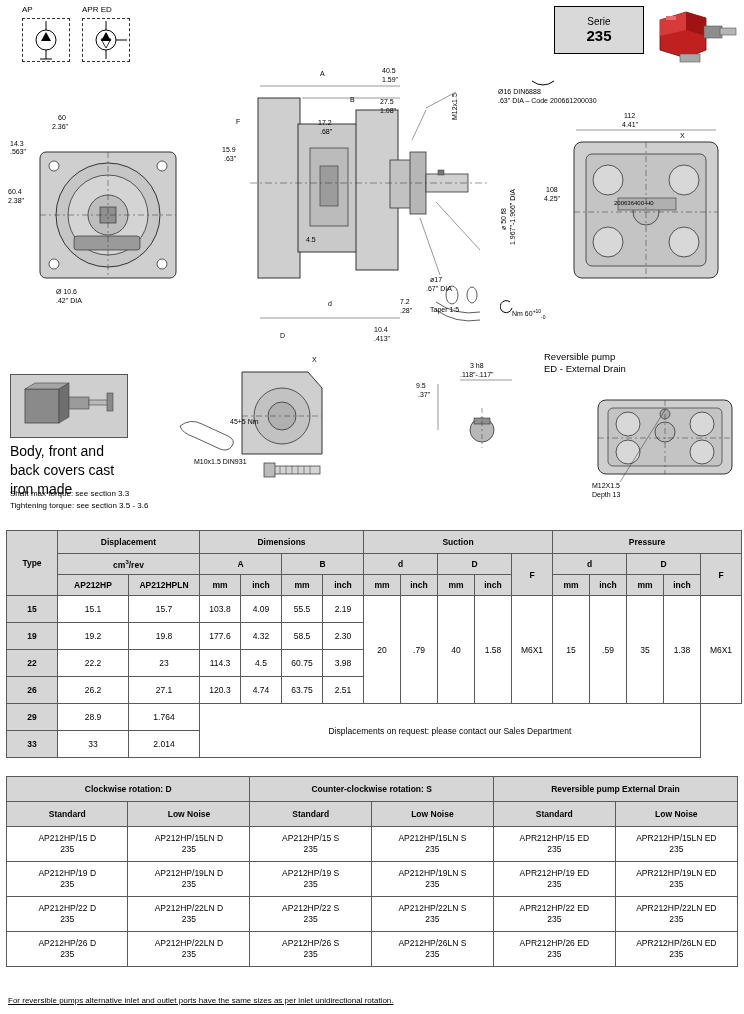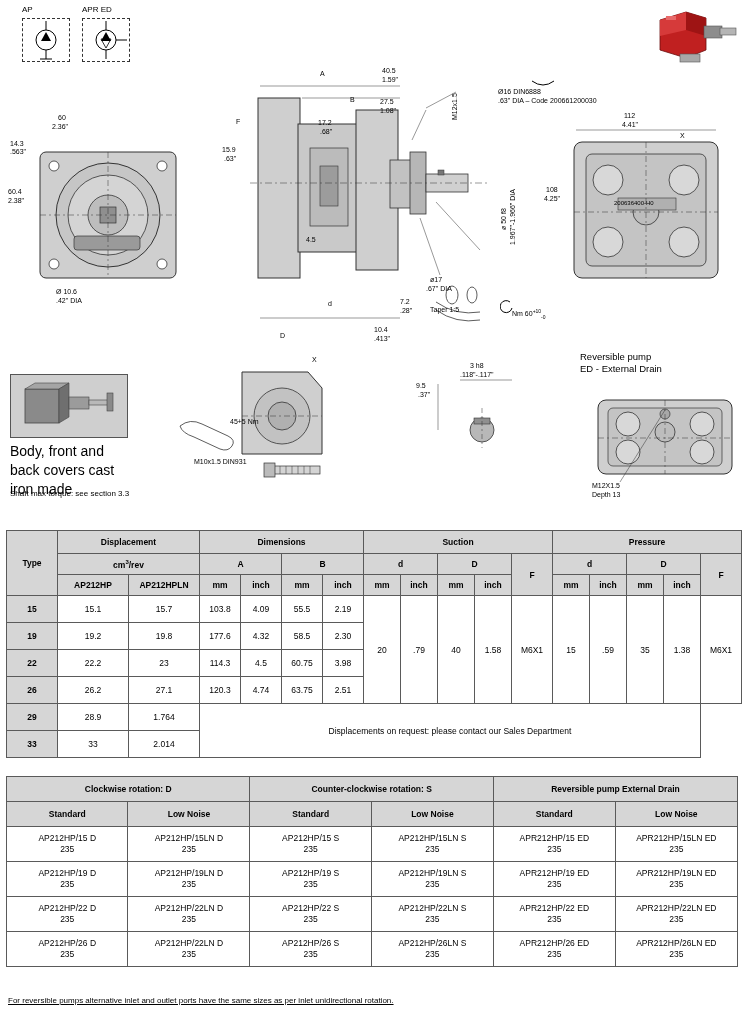--- a/index.html
+++ b/index.html
@@ -80,20 +80,24 @@
         <circle cx="23" cy="21" r="10" fill="none" stroke="#000" stroke-width="1"></circle>
         <polygon points="23,13 28,22 18,22" fill="#000"></polygon>
         <polygon points="23,29 28,20 18,20" fill="none" stroke="#000" stroke-width="0.8"></polygon>
         <line x1="23" y1="31" x2="23" y2="40" stroke="#000" stroke-width="1"></line>
         <line x1="23" y1="11" x2="23" y2="2" stroke="#000" stroke-width="1"></line>
         <line x1="33" y1="21" x2="44" y2="21" stroke="#000" stroke-width="1"></line>
       </svg>
     </div>
   </div>
 
+  <div class="abs serie-box" style="left:554px;top:6px;">
+    <div class="s1">Serie</div>
+    <div class="s2">235</div>
+  </div>
 
   <div class="abs pump3d" style="left:650px;top:6px;">
     <svg width="92" height="64" viewBox="0 0 92 64">
       <polygon points="10,14 36,6 56,12 56,44 36,52 10,44" fill="#c02020" stroke="#6a0d0d" stroke-width="0.8"></polygon>
       <polygon points="10,14 36,6 36,24 10,30" fill="#d63a3a"></polygon>
       <polygon points="36,6 56,12 56,30 36,24" fill="#9e1414"></polygon>
       <rect x="54" y="20" width="18" height="12" fill="#8d8d8d" stroke="#555" stroke-width="0.6"></rect>
       <rect x="70" y="22" width="16" height="7" fill="#b5b5b5" stroke="#555" stroke-width="0.6"></rect>
       <rect x="30" y="48" width="20" height="8" fill="#a8a8a8" stroke="#555" stroke-width="0.6"></rect>
       <rect x="16" y="10" width="10" height="4" fill="#e86a6a"></rect>
@@ -274,21 +278,21 @@
       <circle cx="62" cy="62" r="12" fill="#b8b8b8" stroke="#333" stroke-width="0.8"></circle>
       <rect x="54" y="50" width="16" height="6" fill="#8f8f8f" stroke="#333" stroke-width="0.6"></rect>
       <line x1="62" y1="40" x2="62" y2="80" stroke="#333" stroke-dasharray="5,3,2,3" stroke-width="0.5"></line>
     </svg>
     <div class="dim" style="left:-4px;top:14px;">9.5</div>
     <div class="dim" style="left:-2px;top:23px;">.37"</div>
     <div class="dim" style="left:50px;top:-6px;">3 h8</div>
     <div class="dim" style="left:40px;top:3px;">.118"-.117"</div>
   </div>
 
-  <div class="abs" style="left:580px;top:352px;width:160px;">
+  <div class="abs" style="left:544px;top:352px;width:160px;">
     <div class="lbl" style="font-size:9.5px;">Reversible pump</div>
     <div class="lbl" style="font-size:9.5px;margin-top:2px;">ED - External Drain</div>
   </div>
   <div class="abs" style="left:590px;top:392px;">
     <svg width="150" height="92" viewBox="0 0 150 92">
       <rect x="8" y="8" width="134" height="74" rx="8" fill="#cfcfcf" stroke="#333" stroke-width="1"></rect>
       <rect x="18" y="16" width="114" height="58" rx="5" fill="#c4c4c4" stroke="#333" stroke-width="0.7"></rect>
       <circle cx="38" cy="32" r="12" fill="#d8d8d8" stroke="#333" stroke-width="0.8"></circle>
       <circle cx="112" cy="32" r="12" fill="#d8d8d8" stroke="#333" stroke-width="0.8"></circle>
       <circle cx="38" cy="60" r="12" fill="#d8d8d8" stroke="#333" stroke-width="0.8"></circle>
@@ -298,20 +302,21 @@
       <line x1="8" y1="46" x2="142" y2="46" stroke="#333" stroke-dasharray="6,3,2,3" stroke-width="0.5"></line>
       <line x1="75" y1="8" x2="75" y2="82" stroke="#333" stroke-dasharray="6,3,2,3" stroke-width="0.5"></line>
       <line x1="75" y1="18" x2="30" y2="90" stroke="#333" stroke-width="0.5"></line>
     </svg>
   </div>
   <div class="abs dim" style="left:592px;top:482px;">M12X1.5</div>
   <div class="abs dim" style="left:592px;top:491px;">Depth 13</div>
 
   <div class="abs shaftnotes" style="left:10px;top:488px;width:400px;">
     <div>Shaft max torque: see section 3.3</div>
+    <div>Tightening torque: see section 3.5 - 3.6</div>
   </div>
 
   <div class="abs" style="left:6px;top:530px;">
     <table class="t1">
       <tbody>
           <tr>
         <th rowspan="3" style="width:48px;">Type</th>
         <th colspan="2" style="width:136px;height:18px;">
           <span>Displacement</span>
         </th>

